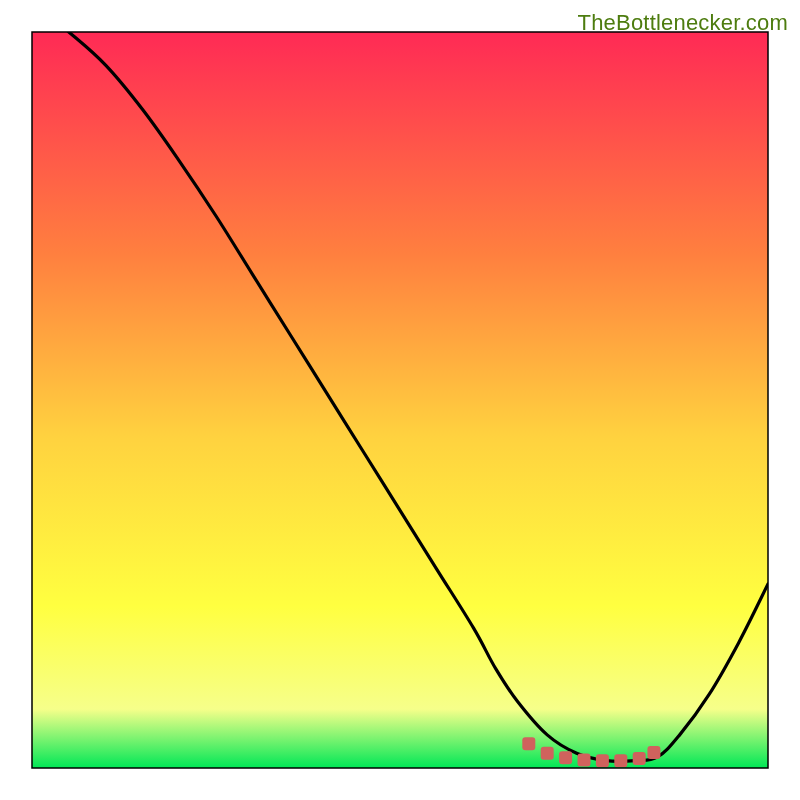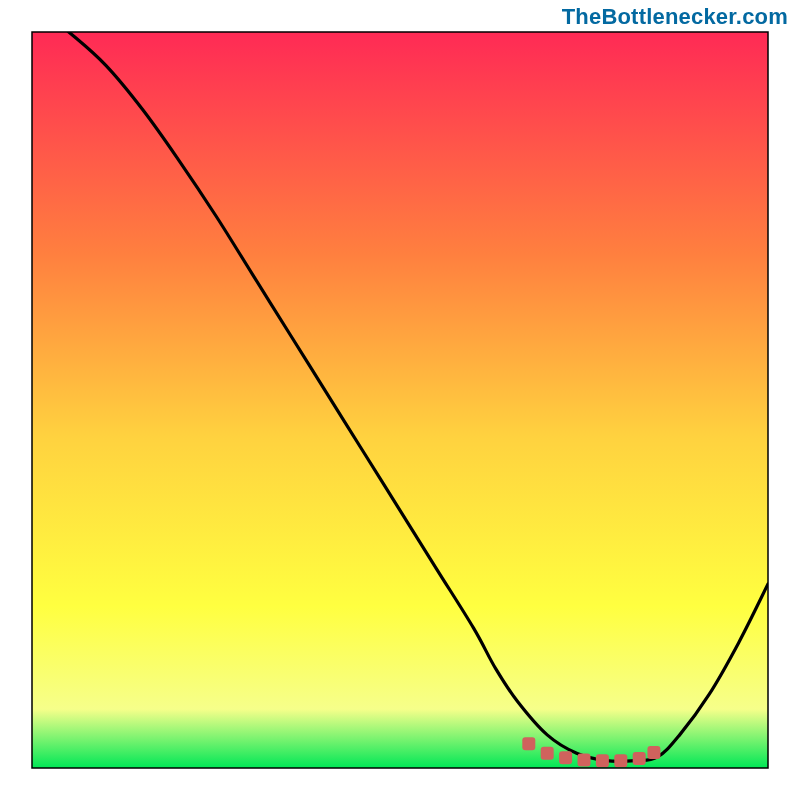--- a/index.html
+++ b/index.html
@@ -11,25 +11,25 @@
     font-family: Arial, Helvetica, sans-serif;
     overflow: hidden;
   }
   .chart-container {
     position: relative;
     width: 800px;
     height: 800px;
   }
   .watermark {
     position: absolute;
-    top: 4px;
+    top: 10px;
     right: 12px;
     font-size: 22px;
-    font-weight: bold;
-    color: #0369a1;
+    font-weight: normal;
+    color: #4d7c0f;
     letter-spacing: 0.2px;
     z-index: 10;
   }
   svg.plot {
     position: absolute;
     top: 0;
     left: 0;
     width: 800px;
     height: 800px;
   }

